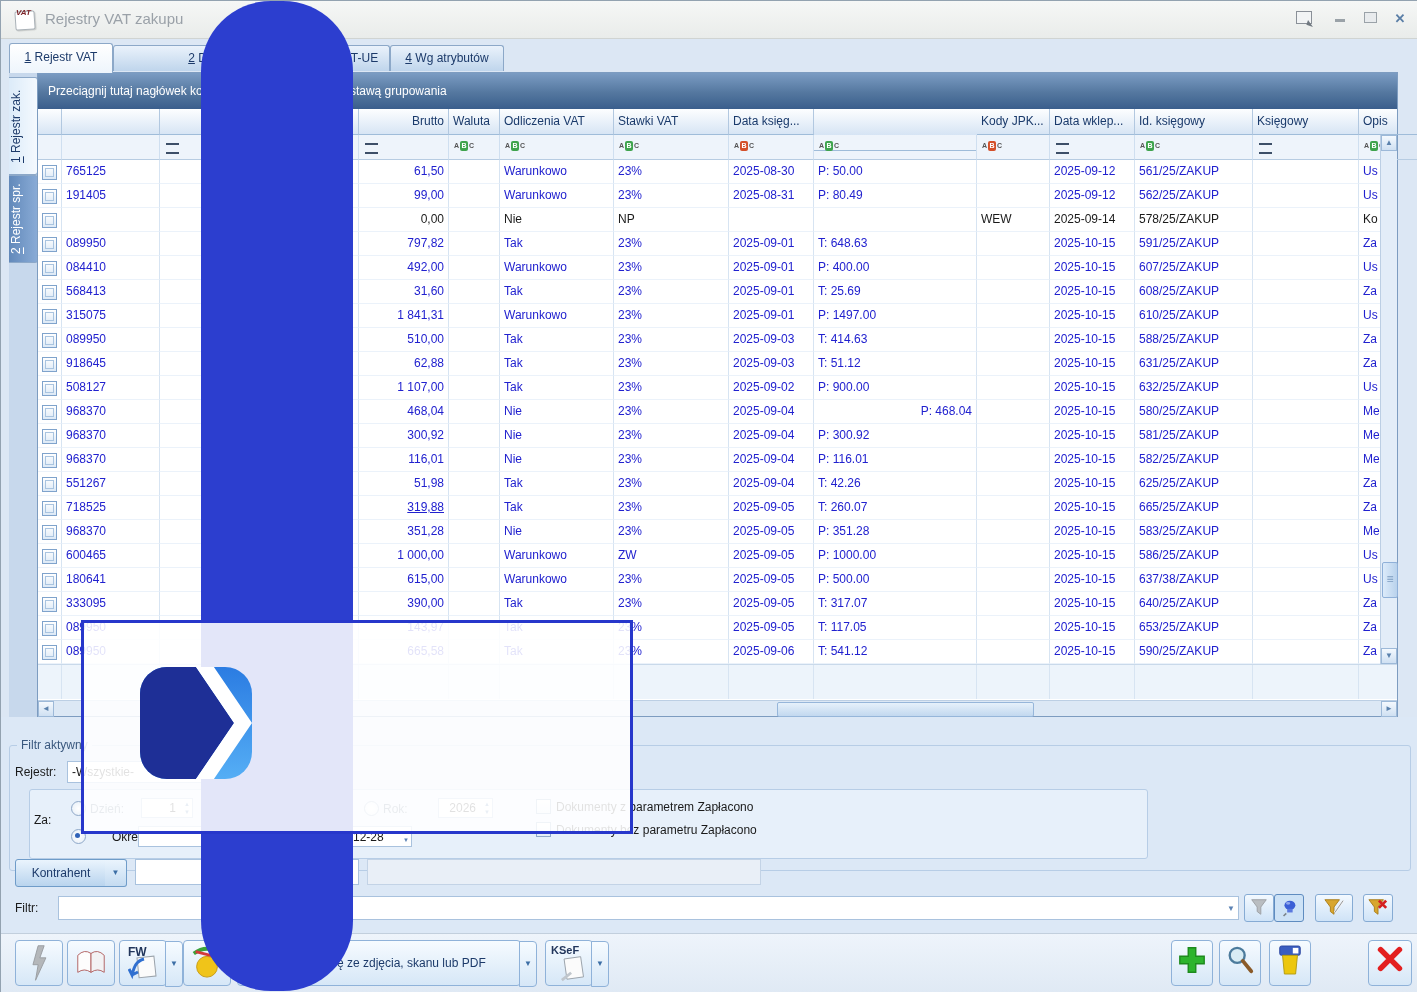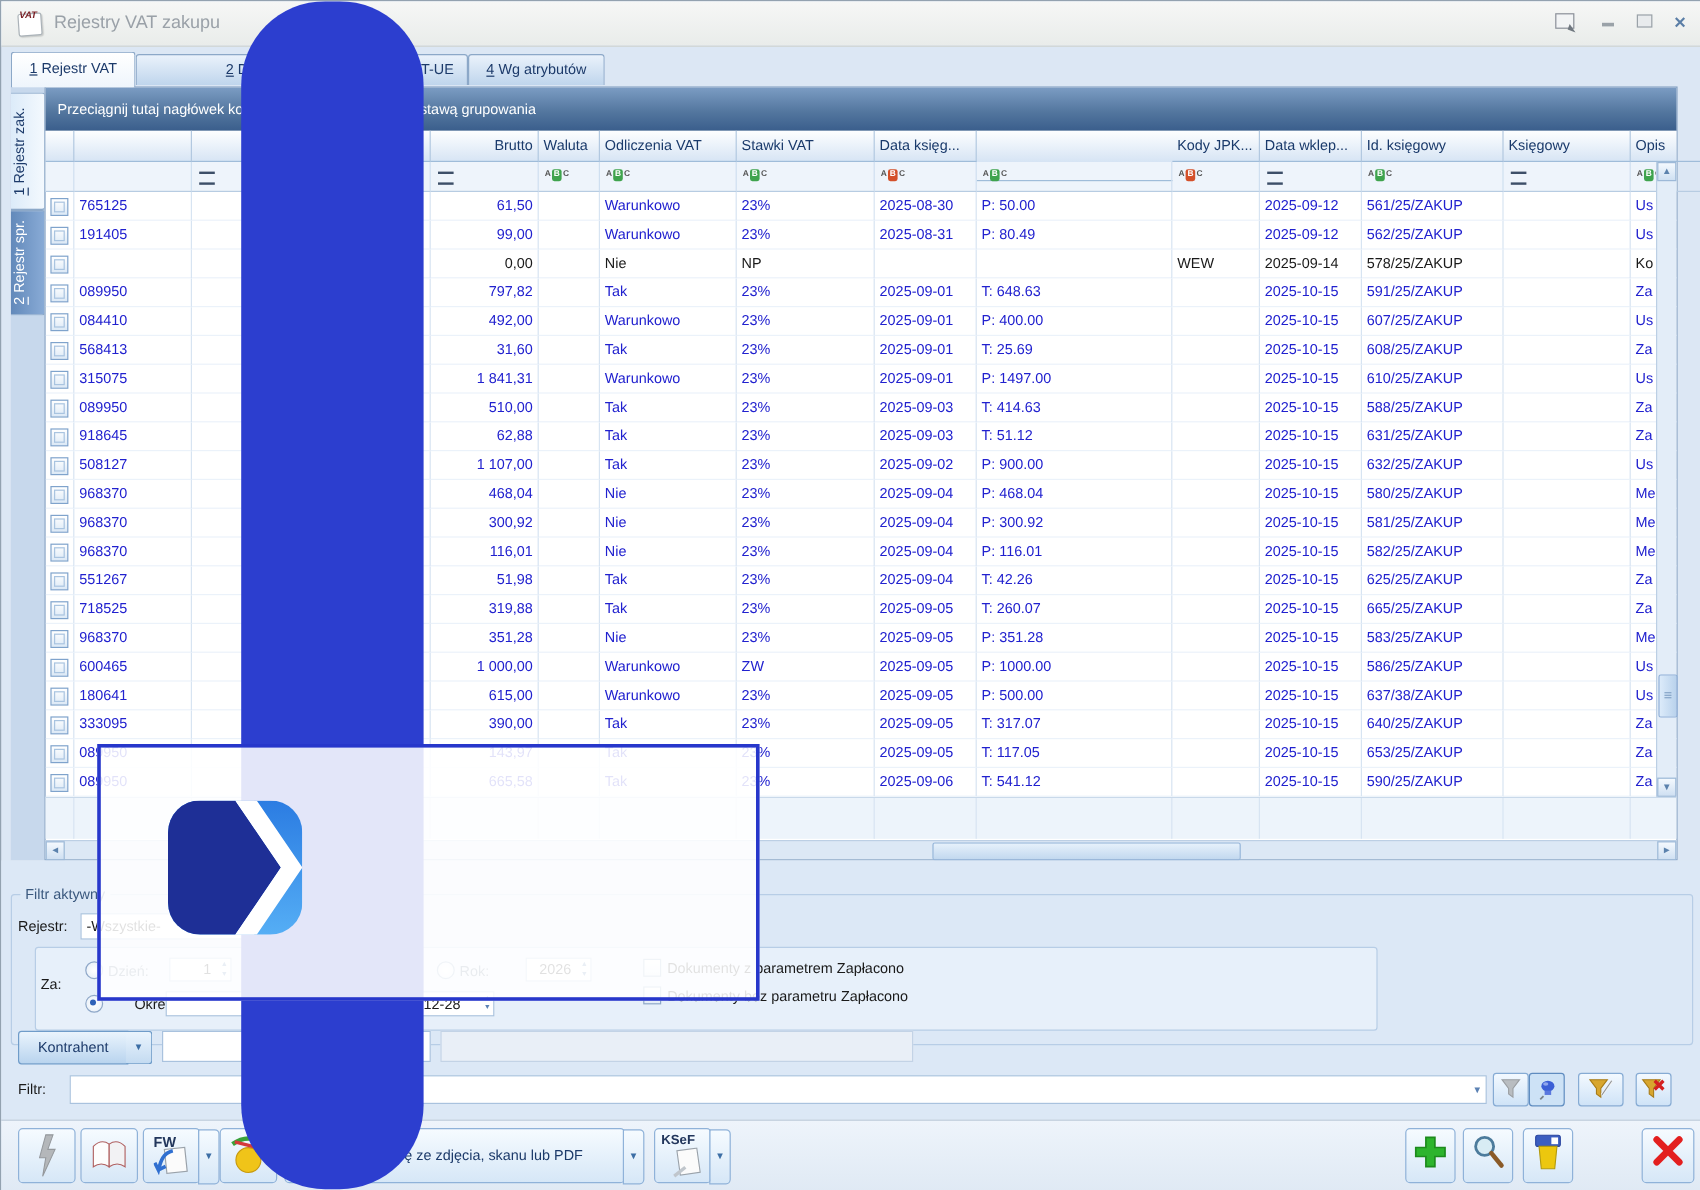--- a/index.html
+++ b/index.html
@@ -351,21 +351,21 @@
           <div class="cell" style="width: 24px; flex: 0 0 24px;">
             <div class="rowchk"></div>
           </div>
           <div class="cell" style="width: 98px; flex: 0 0 98px;">968370</div>
           <div class="cell" style="width: 199px; flex: 0 0 199px;"></div>
           <div class="cell r" style="width: 90px; flex: 0 0 90px;">468,04</div>
           <div class="cell" style="width: 51px; flex: 0 0 51px;"></div>
           <div class="cell" style="width: 114px; flex: 0 0 114px;">Nie</div>
           <div class="cell" style="width: 115px; flex: 0 0 115px;">23%</div>
           <div class="cell" style="width: 85px; flex: 0 0 85px;">2025-09-04</div>
-          <div class="cell" style="width: 163px; flex: 0 0 163px;">P: 468.04</div>
+          <div class="cell" style="width: 163px; flex: 0 0 163px; text-align: right;">P: 468.04</div>
           <div class="cell" style="width: 73px; flex: 0 0 73px;"></div>
           <div class="cell" style="width: 85px; flex: 0 0 85px;">2025-10-15</div>
           <div class="cell" style="width: 118px; flex: 0 0 118px;">580/25/ZAKUP</div>
           <div class="cell" style="width: 106px; flex: 0 0 106px;"></div>
           <div class="cell" style="width: 60px; flex: 0 0 60px;">Me</div>
         </div>
         <div class="grow">
           <div class="cell" style="width: 24px; flex: 0 0 24px;">
             <div class="rowchk"></div>
           </div>
@@ -418,21 +418,21 @@
           <div class="cell" style="width: 118px; flex: 0 0 118px;">625/25/ZAKUP</div>
           <div class="cell" style="width: 106px; flex: 0 0 106px;"></div>
           <div class="cell" style="width: 60px; flex: 0 0 60px;">Za</div>
         </div>
         <div class="grow">
           <div class="cell" style="width: 24px; flex: 0 0 24px;">
             <div class="rowchk"></div>
           </div>
           <div class="cell" style="width: 98px; flex: 0 0 98px;">718525</div>
           <div class="cell" style="width: 199px; flex: 0 0 199px;"></div>
-          <div class="cell r" style="width: 90px; flex: 0 0 90px;">319,88</div>
+          <div class="cell r" style="width: 90px; flex: 0 0 90px; text-decoration: underline;">319,88</div>
           <div class="cell" style="width: 51px; flex: 0 0 51px;"></div>
           <div class="cell" style="width: 114px; flex: 0 0 114px;">Tak</div>
           <div class="cell" style="width: 115px; flex: 0 0 115px;">23%</div>
           <div class="cell" style="width: 85px; flex: 0 0 85px;">2025-09-05</div>
           <div class="cell" style="width: 163px; flex: 0 0 163px;">T: 260.07</div>
           <div class="cell" style="width: 73px; flex: 0 0 73px;"></div>
           <div class="cell" style="width: 85px; flex: 0 0 85px;">2025-10-15</div>
           <div class="cell" style="width: 118px; flex: 0 0 118px;">665/25/ZAKUP</div>
           <div class="cell" style="width: 106px; flex: 0 0 106px;"></div>
           <div class="cell" style="width: 60px; flex: 0 0 60px;">Za</div>

